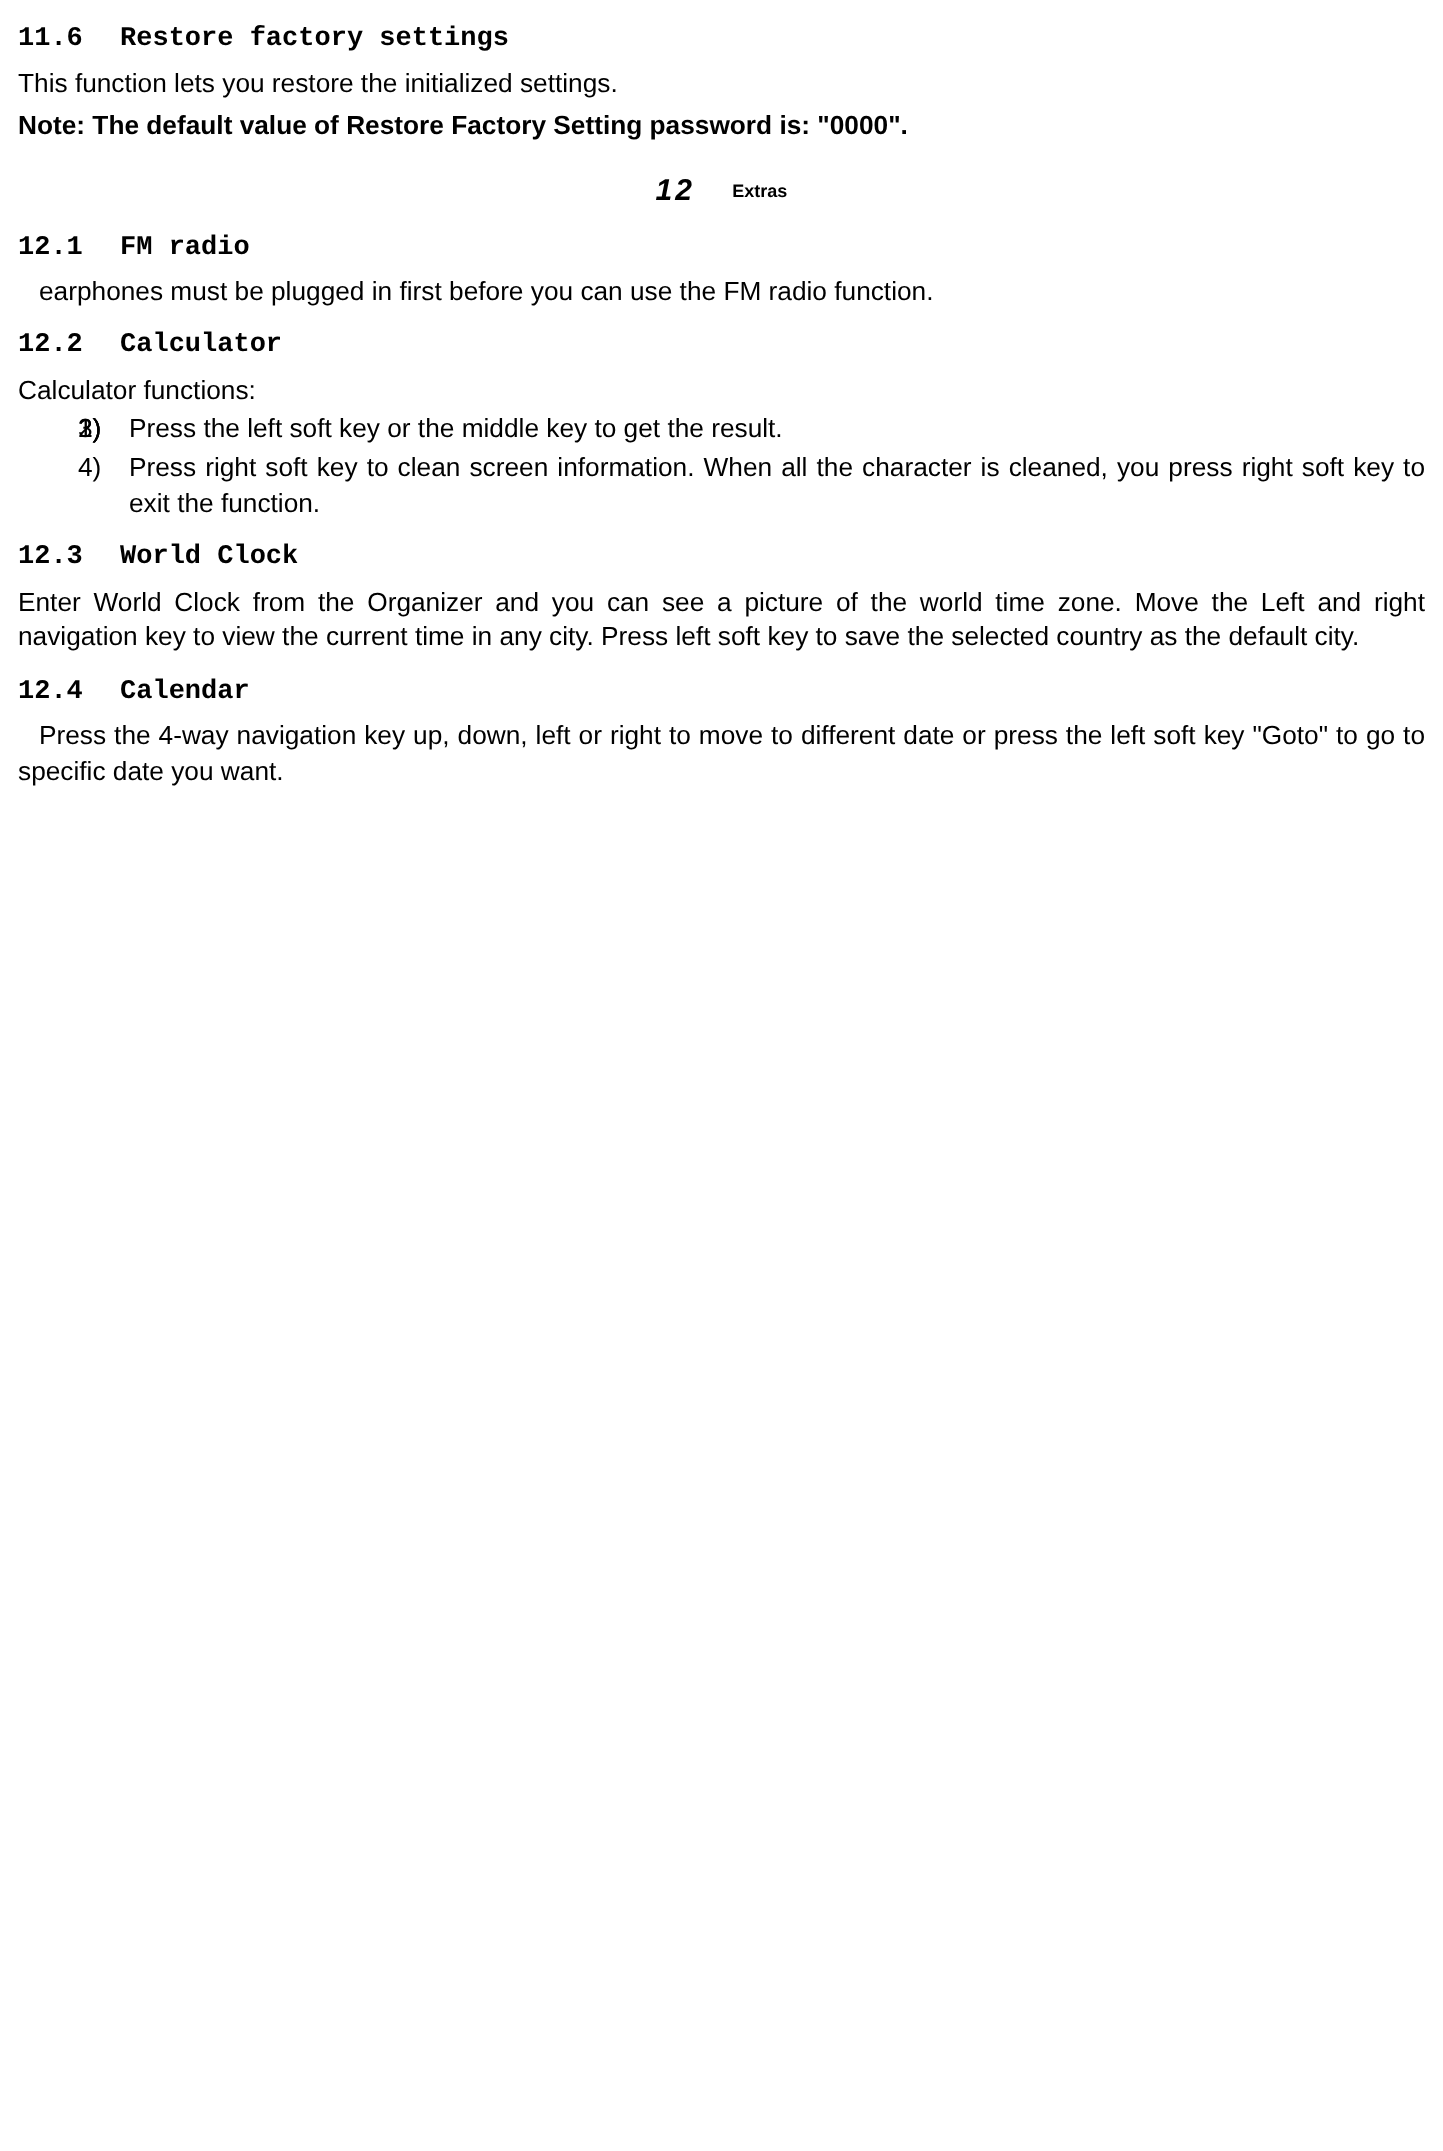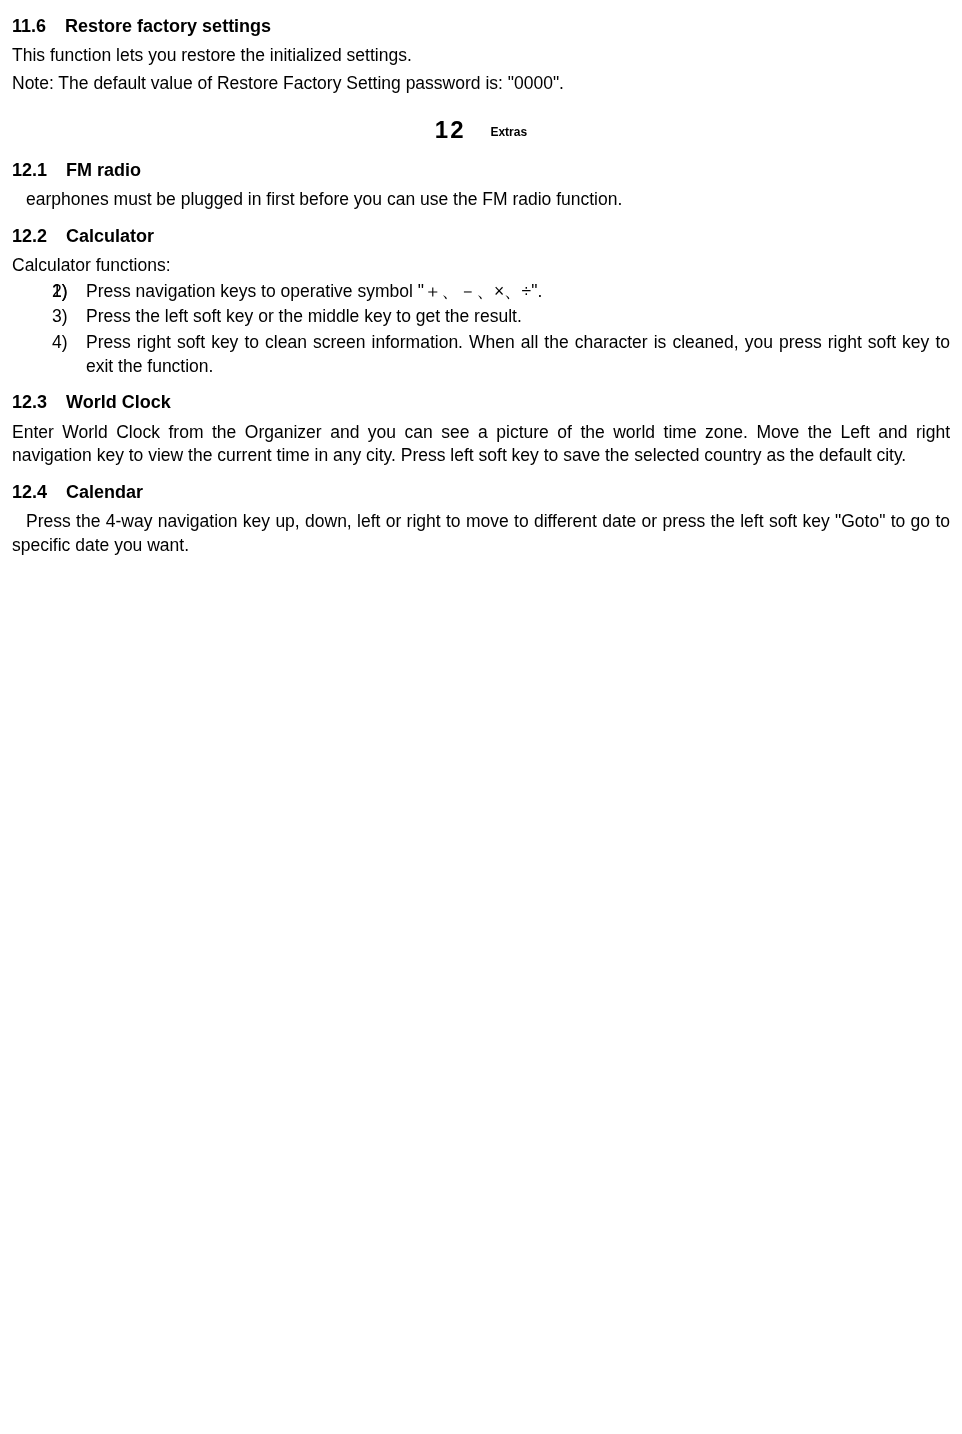--- a/index.html
+++ b/index.html
@@ -10,47 +10,49 @@
     padding: 10px 12px;
     width: 938px;
     font-size: 17.5px;
     line-height: 1.35;
   }
   .section-head {
     font-weight: bold;
     font-size: 18px;
     margin-top: 4px;
     margin-bottom: 6px;
+    font-family: Liberation Mono, monospace;
   }
   .section-head .num {
     display: inline-block;
     margin-right: 14px;
   }
   .chapter-head {
     text-align: center;
     font-weight: bold;
     margin: 18px 0 12px;
   }
   .chapter-head .chnum {
-    font-size: 24px;
+    font-size: 20px;
     letter-spacing: 2px;
     margin-right: 20px;
+    font-style: italic;
   }
   .chapter-head .chtitle {
     font-size: 12px;
     vertical-align: 2px;
   }
   .para {
     margin: 4px 0 12px 0;
     text-align: justify;
   }
   .indent {
     text-indent: 14px;
   }
-  .bold { font-weight: normal; }
+  .bold { font-weight: bold; }
   ol.numparen {
     list-style: none;
     padding-left: 40px;
     margin: 2px 0 12px 0;
   }
   ol.numparen li {
     position: relative;
     padding-left: 34px;
     margin: 2px 0;
     text-align: justify;
@@ -87,21 +89,20 @@
   <span class="num">12.2</span>
   <span>Calculator</span>
 </div>
 <div>Calculator functions:</div>
 <ol class="numparen">
   <li>
     <span class="marker">1)</span>
   </li>
   <li>
     <span class="marker">2)</span>
-    <span>Press navigation keys to operative symbol "＋、－、×、÷".</span>
   </li>
   <li>
     <span class="marker">3)</span>
     <span>Press the left soft key or the middle key to get the result.</span>
   </li>
   <li class="justify">
     <span class="marker">4)</span>
     <span>Press right soft key to clean screen information. When all the character is cleaned, you press right soft key to exit the function.</span>
   </li>
 </ol>

